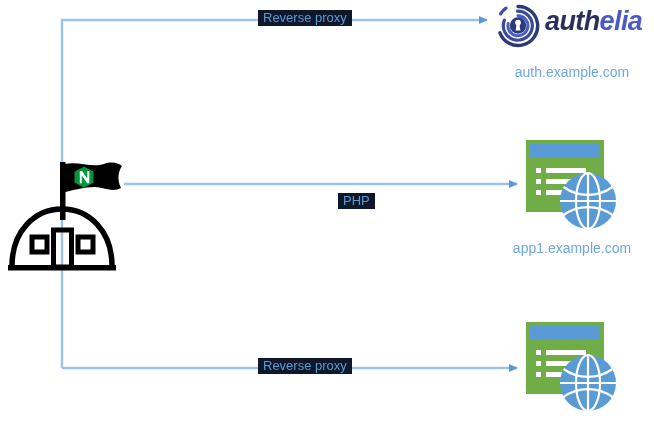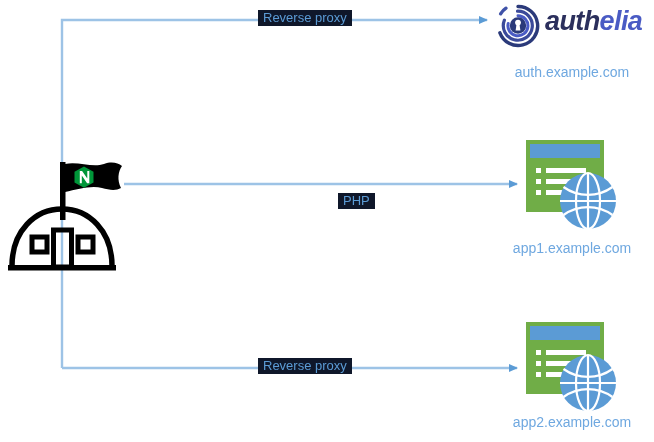--- a/index.html
+++ b/index.html
@@ -170,15 +170,14 @@
   <div class="edge-label" style="left:258px; top:10px;">Reverse proxy</div>
 
   <div class="edge-label" style="left:297px; top:193px;margin-left:41px;">PHP</div>
 
   <div class="edge-label" style="left:258px; top:358px;">Reverse proxy</div>
 
   <div class="node-label" style="left:490px; top:64px; width:164px;">auth.example.com</div>
 
   <div class="node-label" style="left:490px; top:240px; width:164px;">app1.example.com</div>
 
-  <div class="node-label" style="left:490px; top:414px; width:164px;">app2.example.com</div>
 
 </div>
 
 </body></html>

